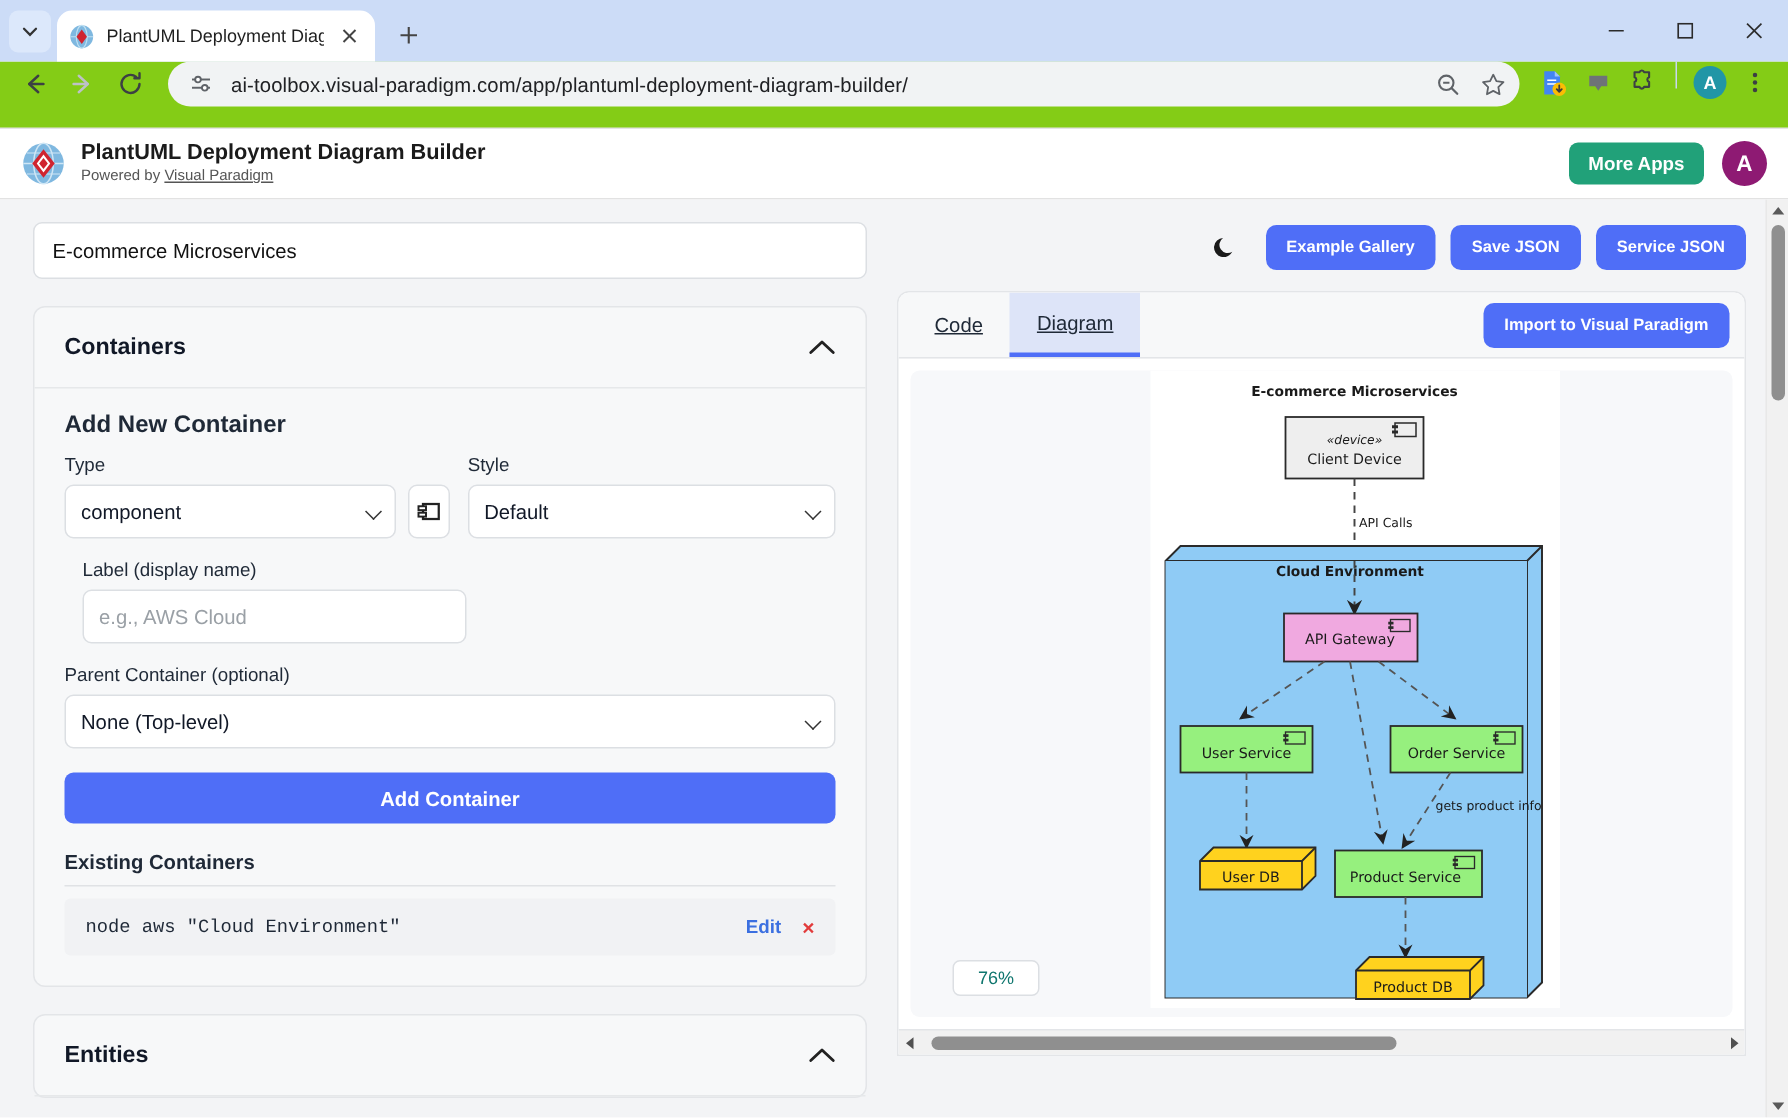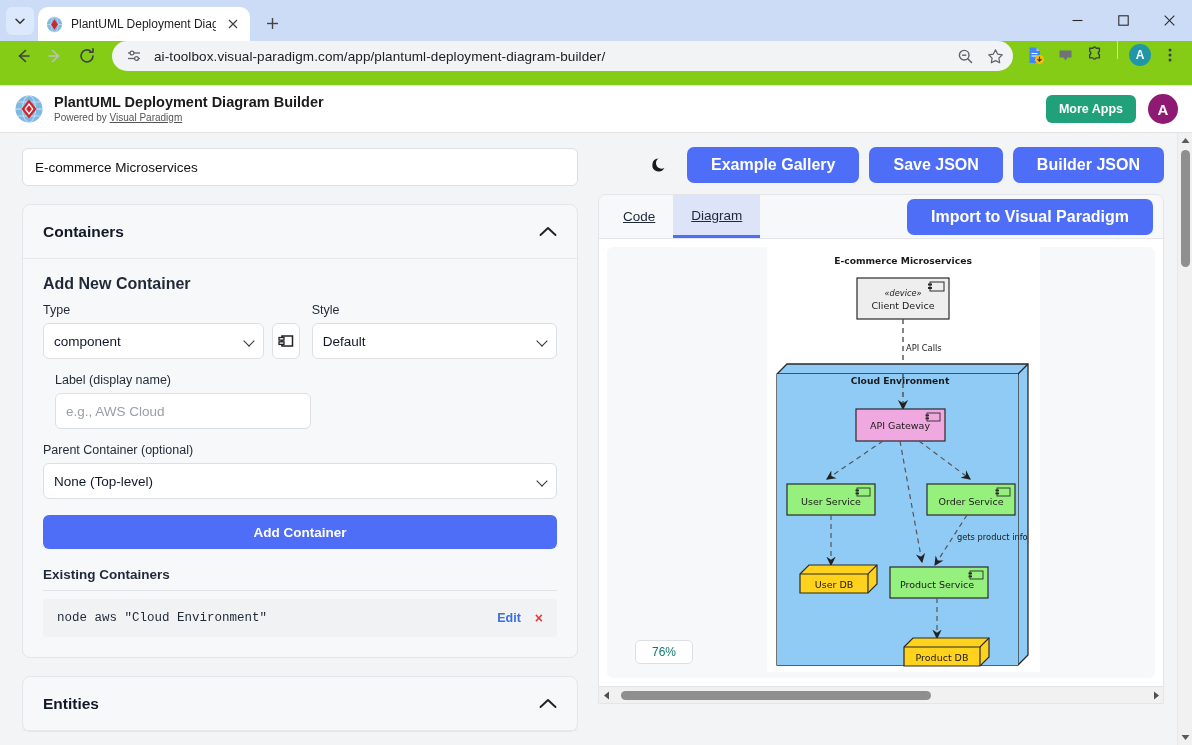--- a/index.html
+++ b/index.html
@@ -170,21 +170,21 @@
   }
   .edit-link { color: #3b6fe0; font-size: 12.5px; font-weight: bold; margin-right: 14px; }
   .del-x { color: #e23b3b; font-size: 14px; font-weight: bold; }
 
   
   .right-col { width: 578px; padding: 15px 12px 0 0; }
   .right-toolbar { display: flex; align-items: center; justify-content: flex-end; gap: 10px; height: 34px; }
   .moon-btn { width: 26px; height: 26px; display: flex; align-items: center; justify-content: center; margin-right: 4px; }
   .blue-btn {
     background: #4f6ef7; color: #fff; border: none; border-radius: 7px;
-    font-size: 16px; font-weight: bold; padding: 9px 24px;
+    font-size: 11px; font-weight: bold; padding: 9px 14px;
     font-family: "Liberation Sans", sans-serif; white-space: nowrap;
   }
   .panel {
     margin-top: 12px; background: #fff; border: 1px solid #e3e5e8;
     border-radius: 8px 8px 0 0; height: 510px; display: flex; flex-direction: column;
     overflow: hidden;
   }
   .tabbar {
     height: 44px; background: #f7f8f9; display: flex; align-items: stretch;
     border-bottom: 1px solid #e3e5e8; padding-left: 6px; position: relative;
@@ -479,21 +479,21 @@
 
       <div class="right-col">
         <div class="right-toolbar">
           <div class="moon-btn">
             <svg width="20" height="20" viewBox="0 0 20 20">
                 <path d="M14.5 12.8 A6.4 6.4 0 1 1 8.4 3.6 A5.2 5.2 0 0 0 14.5 12.8 Z" fill="#1a1a1a"></path>
               </svg>
           </div>
           <button class="blue-btn">Example Gallery</button>
           <button class="blue-btn">Save JSON</button>
-          <button class="blue-btn">Builder JSON</button>
+          <button class="blue-btn">Service JSON</button>
         </div>
 
         <div class="panel">
           <div class="tabbar">
             <div class="tab-item">Code</div>
             <div class="tab-item active">Diagram</div>
             <div class="tabbar-right">
               <button class="blue-btn">Import to Visual Paradigm</button>
             </div>
           </div>

